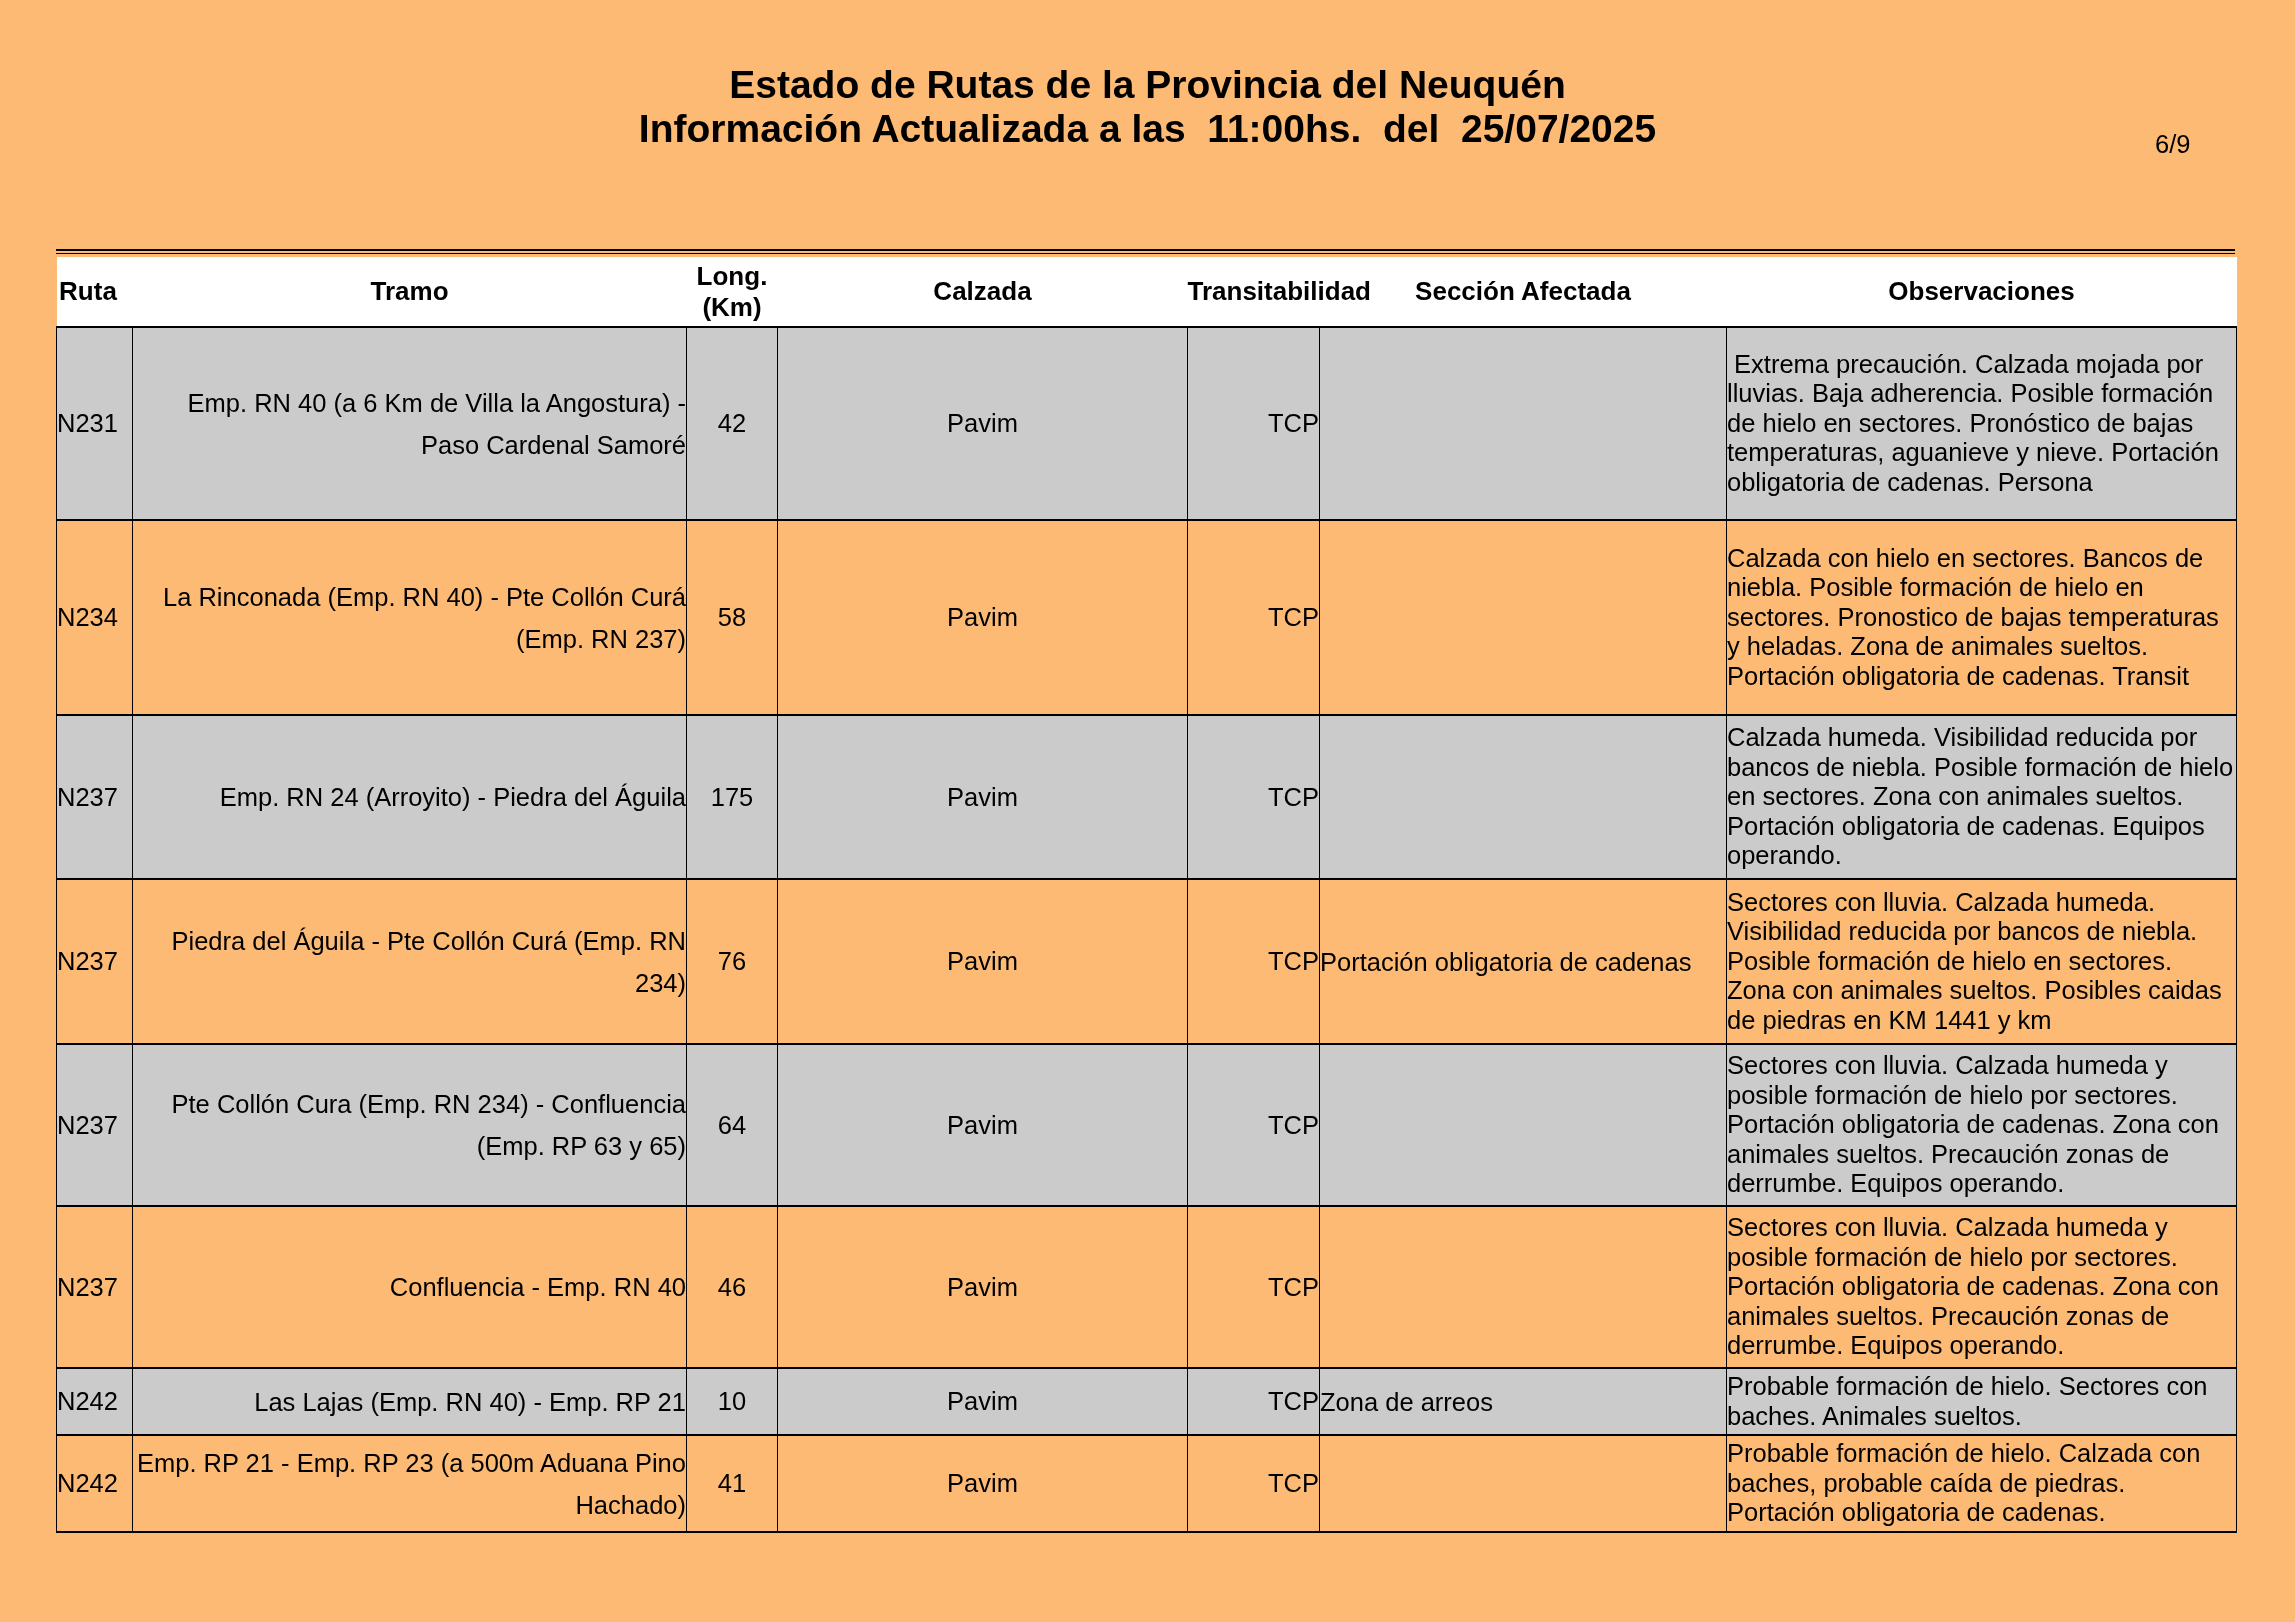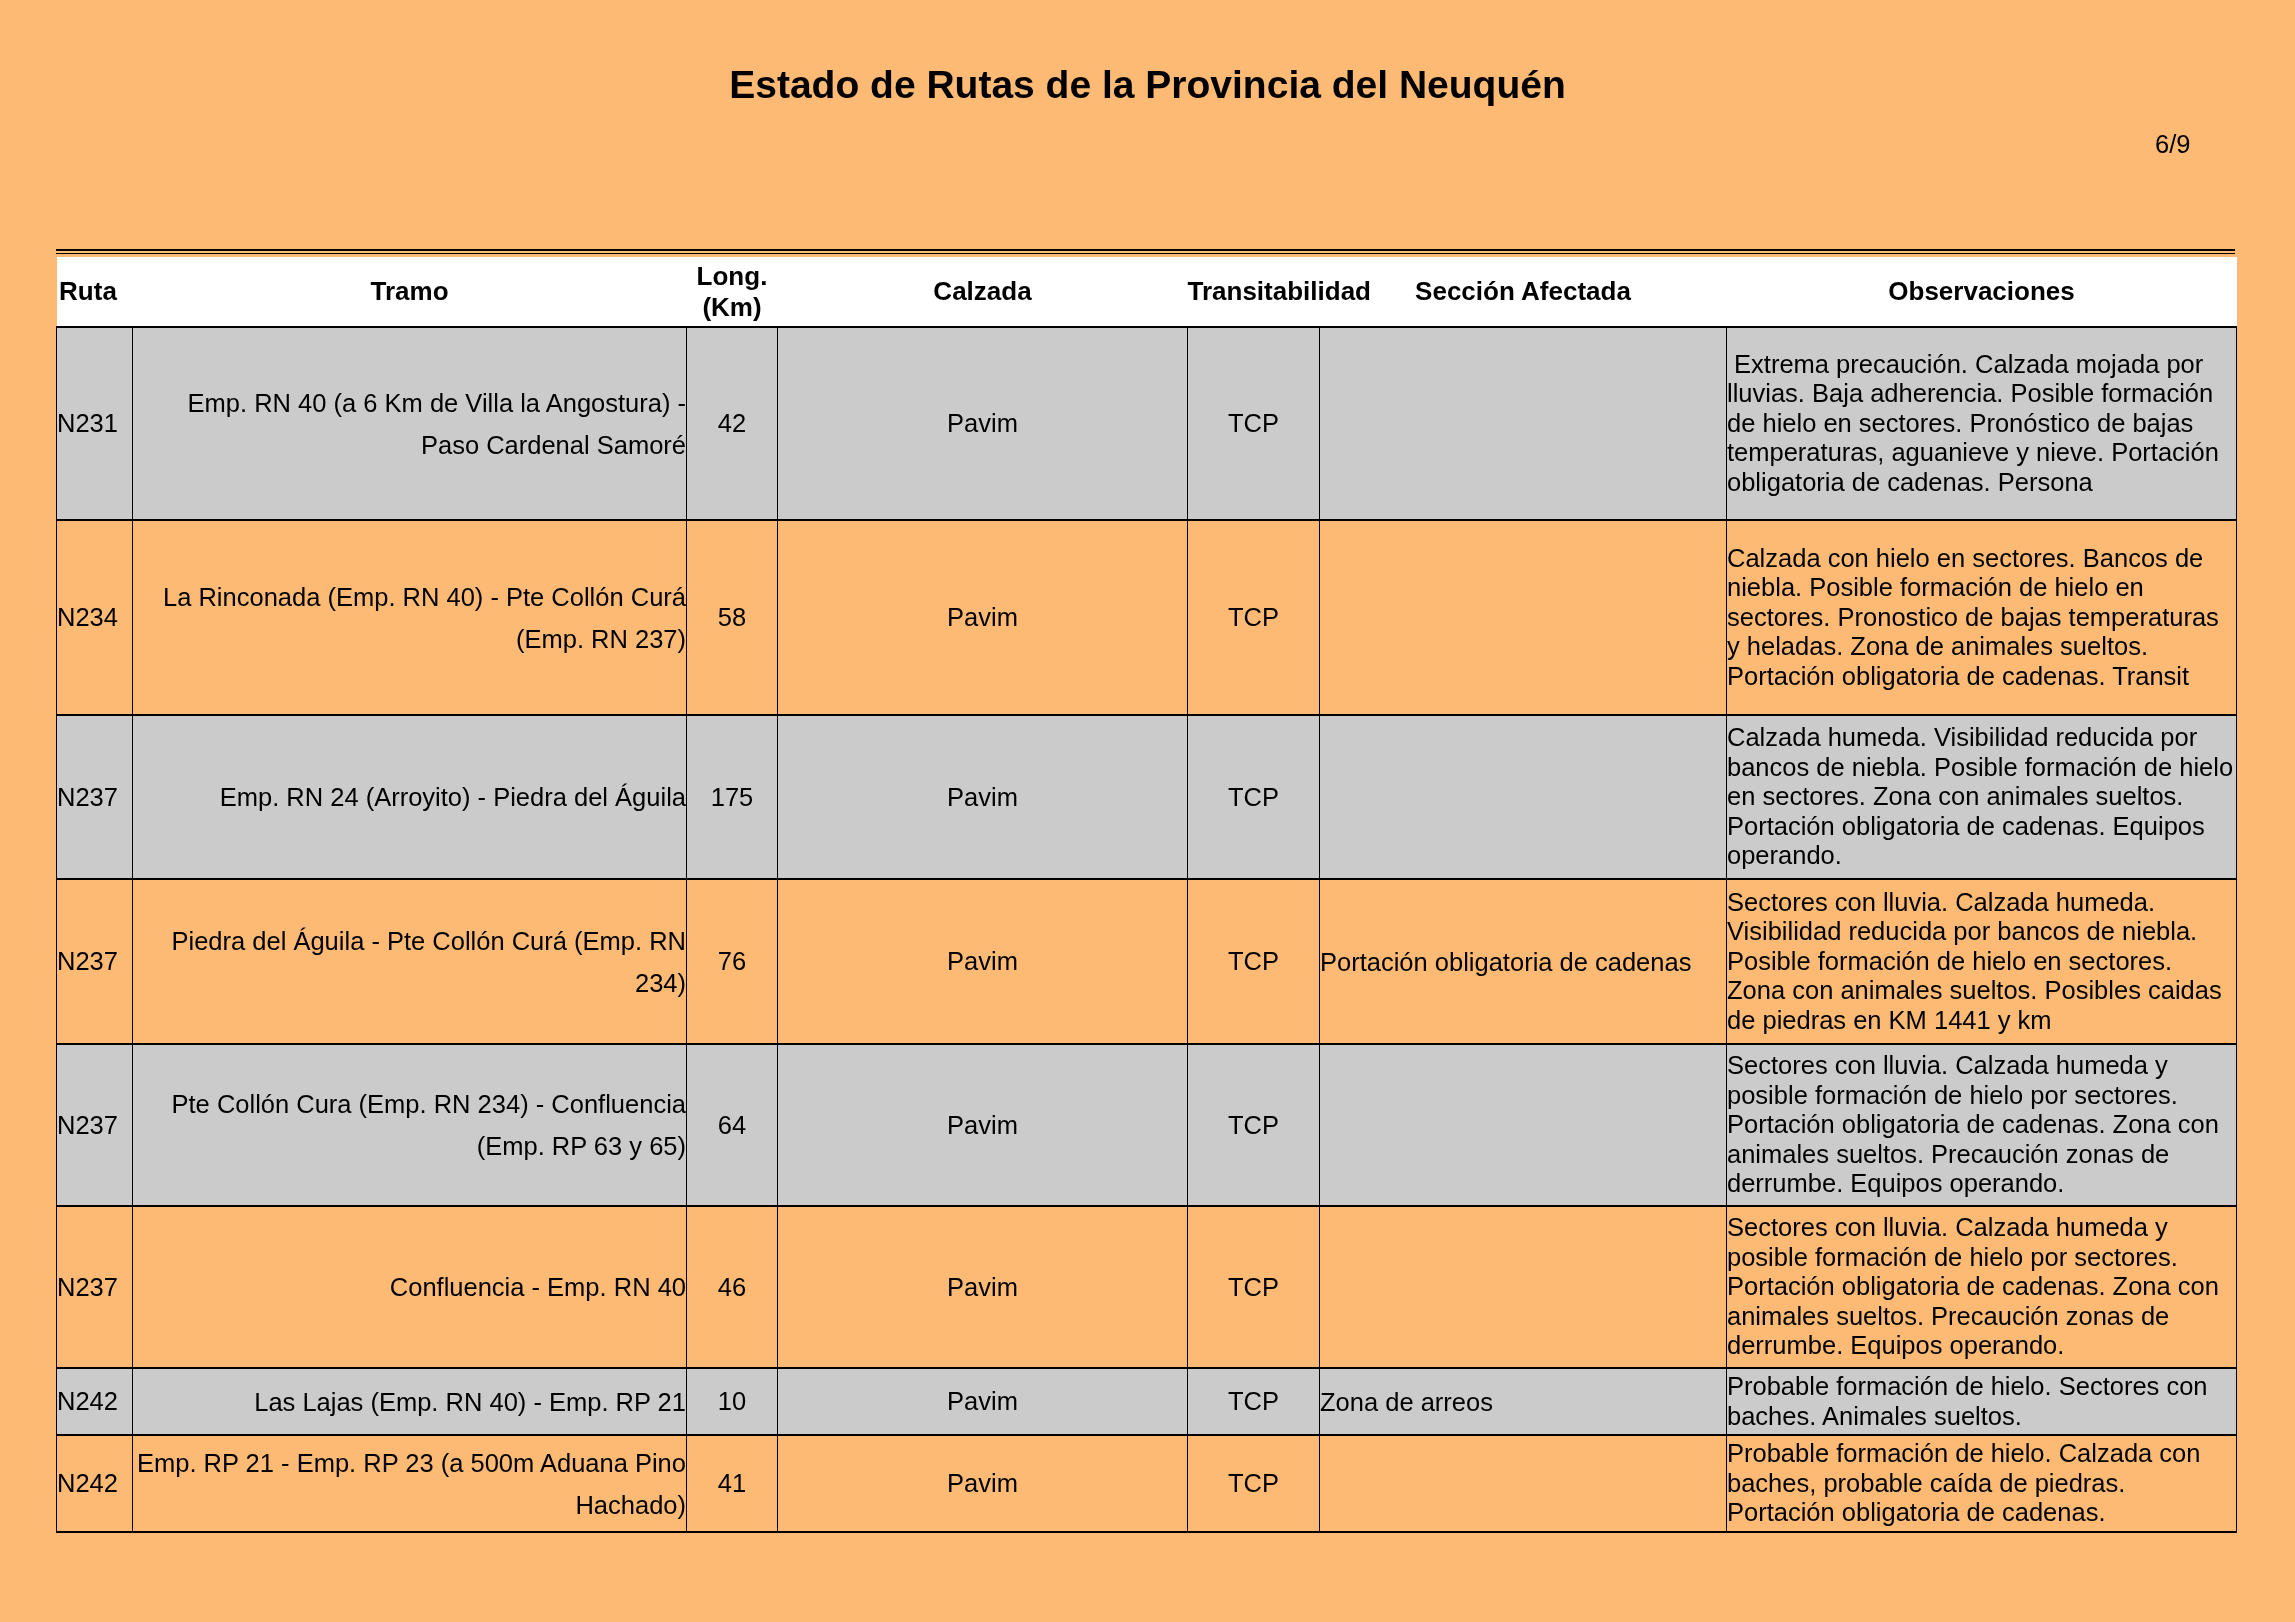--- a/index.html
+++ b/index.html
@@ -44,34 +44,35 @@
     border:1.3px solid #000;border-top-width:2px;
     font-size:25.5px;vertical-align:middle;padding:0;
   }
   table.routes tbody tr:first-child td{border-top-width:2.6px;}
   table.routes tbody tr:last-child td{border-bottom-width:2px;}
   table.routes tbody tr:nth-child(odd) td{background:#cbcbcb;}
   td.col-ruta{text-align:left;padding:0 1.3px 0 2.6px;}
   td.col-tramo{text-align:right;padding:0 5.2px;line-height:42px;}
   td.col-long{text-align:center;}
   td.col-calzada{text-align:center;}
-  td.col-trans{text-align:center;}
+  td.col-trans{text-align:right;}
   td.col-seccion{text-align:left;vertical-align:middle;padding:0 6.5px;line-height:30px;}
   td.col-obs{
     text-align:left;vertical-align:top;padding:1.3px 5.2px 0 5.2px;
     line-height:29.4px;white-space:pre-wrap;margin-left:20px;
   }
 </style>
 </head>
 <body>
 
 <div class="page">
 
   <div class="title-block">
     <div class="title-line">Estado de Rutas de la Provincia del Neuquén</div>
+    <div class="title-line">Información Actualizada a las  11:00hs.  del  25/07/2025</div>
   </div>
 
   <div class="page-number">6/9</div>
 
 
   <div class="top-rule"></div>
 
   <table class="routes">
     <colgroup>
       <col style="width:76px">

